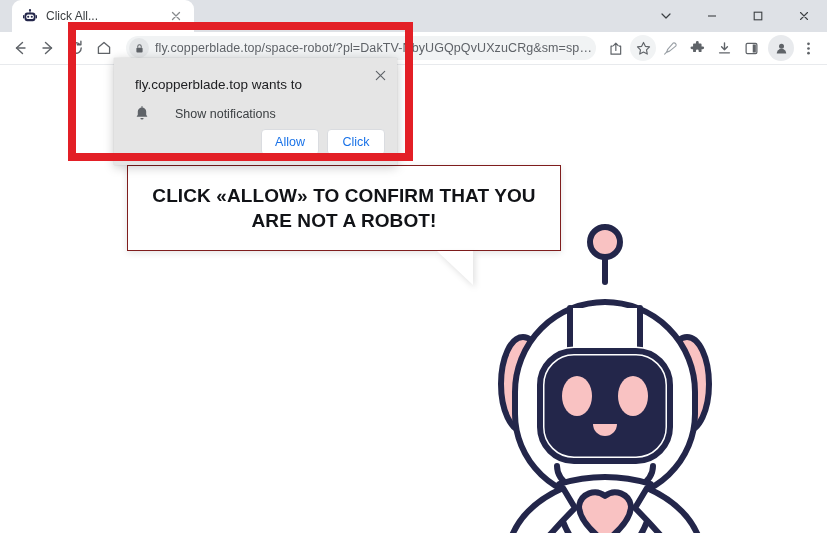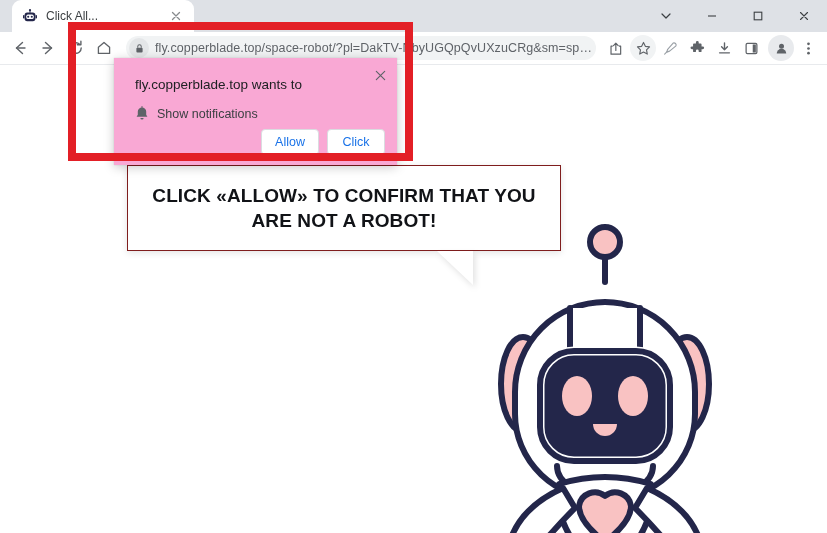--- a/index.html
+++ b/index.html
@@ -115,38 +115,38 @@
     filter:drop-shadow(2px 3px 3px rgba(0,0,0,.12));
   }
 
   
   .robot { position:absolute; left:497px; top:151px; width:216px; height:390px; }
 
   
   .perm {
     position:absolute; left:114px; top:58px;
     width:283px; height:107px;
-    background:#f9a8d4;
+    background:#e5e5e5;
     border-radius:0;
     box-shadow:0 2px 10px rgba(0,0,0,.22), 0 0 1px rgba(0,0,0,.18);
     z-index:40;
   }
   .perm-close {
     position:absolute; right:8px; top:8px;
     width:18px; height:18px;
     display:flex; align-items:center; justify-content:center;
     color:#5f6368;
   }
   .perm-title {
     position:absolute; left:21px; top:19px;
     font-size:13.5px; color:#202124;
   }
   .perm-row {
     position:absolute; left:21px; top:48px;
-    display:flex; align-items:center; gap:8px;
+    display:flex; align-items:center; gap:26px;
   }
   .bell { width:14px; height:16px; color:#5f6368; flex:0 0 14px; }
   .perm-row-label { font-size:12.5px; color:#3c4043; }
   .perm-actions {
     position:absolute; right:12px; bottom:10px;
     display:flex; gap:8px;align-items:flex-end;
   }
   .perm-btn {
     min-width:58px; height:26px;
     border:1px solid #dadce0; border-radius:4px;

